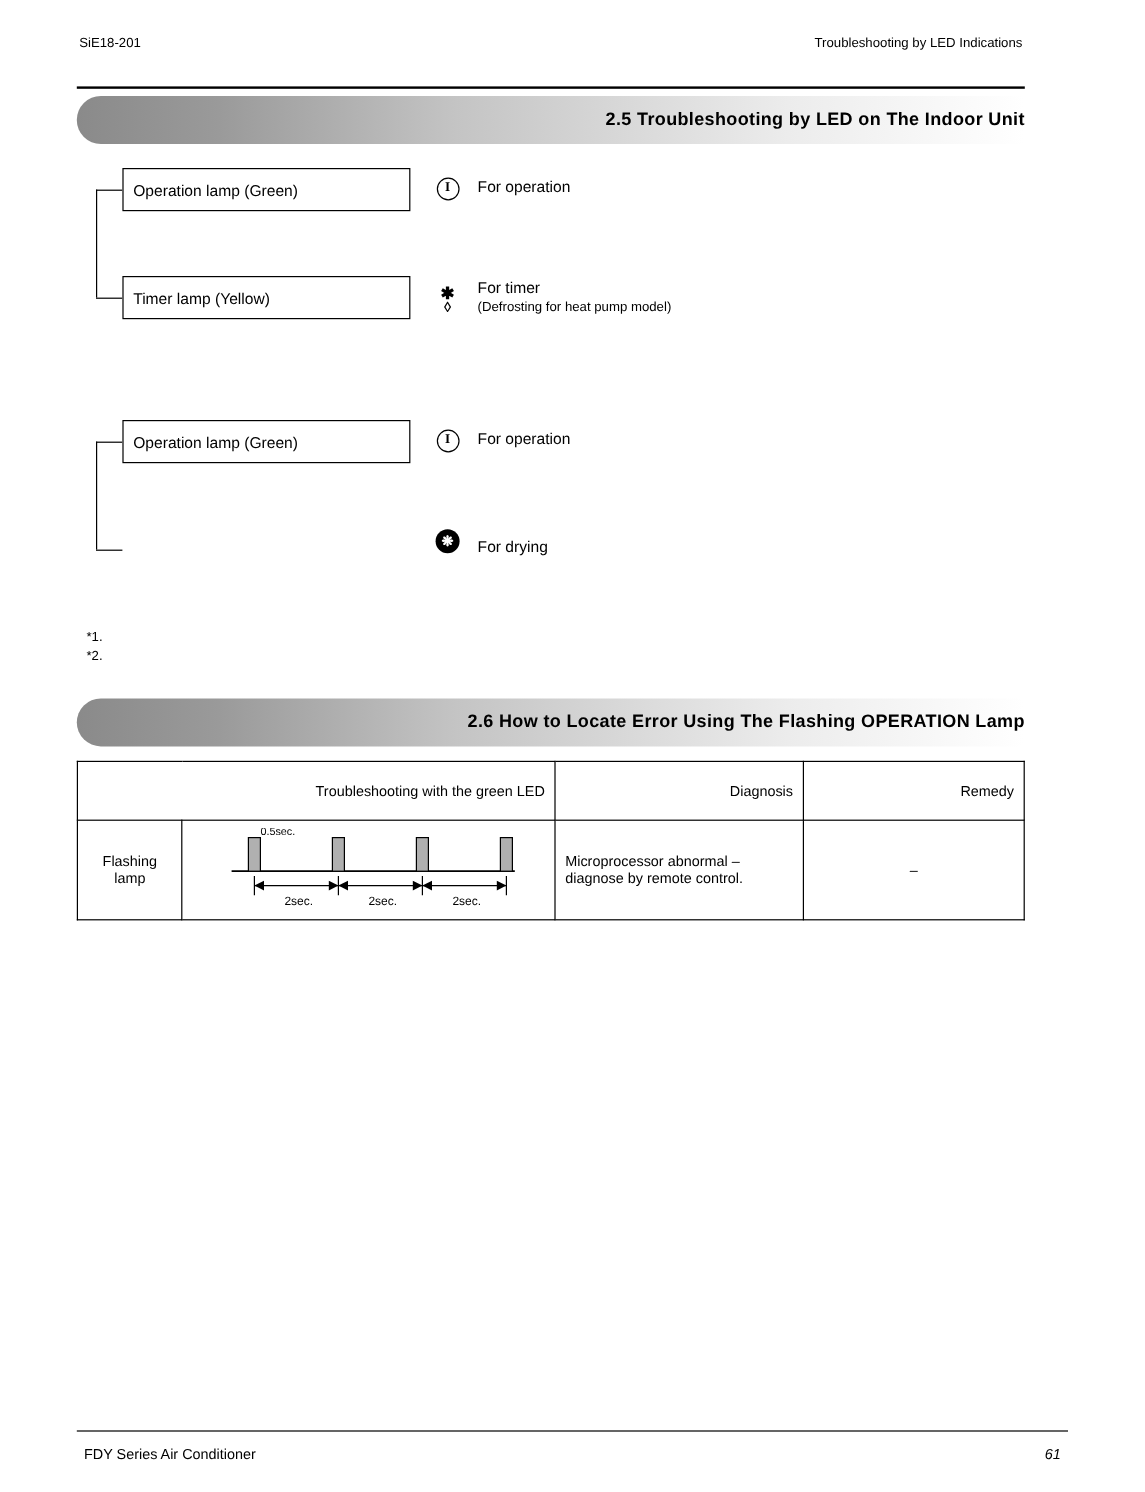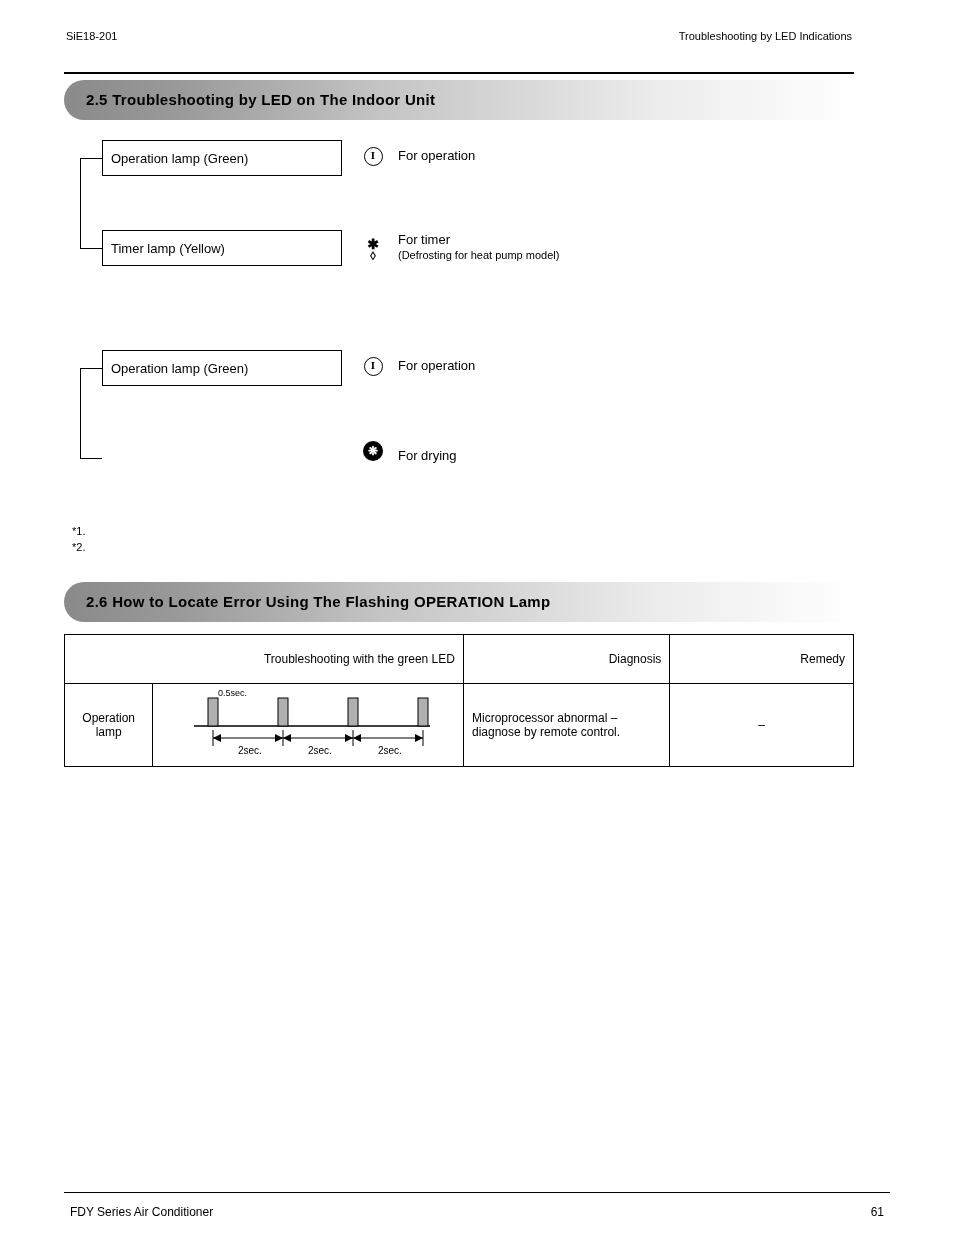--- a/index.html
+++ b/index.html
@@ -44,20 +44,21 @@
     border-top-left-radius: 20px;
     border-bottom-left-radius: 20px;
   }
   .band-title {
     position: relative;
     padding-left: 22px;
     line-height: 40px;
     font-size: 15px;
     font-weight: bold;
     letter-spacing: 0.3px;
+    text-align: right;
   }
   .ind-grid {
     display: flex;
     gap: 40px;
     margin: 16px 4px 0 4px;
     font-size: 13px;
     flex-direction: column;
   }
   .ind-block {
     flex: 1;
@@ -156,20 +157,21 @@
     left: 64px;
     right: 64px;
     bottom: 50px;
     border-top: 1px solid #000;
   }
   .page-num {
     position: absolute;
     bottom: 24px;
     right: 70px;
     font-size: 12px;
+    font-style: italic;
   }
 
   .circled {
     display: inline-block;
     width: 17px;
     height: 17px;
     border: 1.5px solid #000;
     border-radius: 50%;
     line-height: 15px;
     text-align: center;
@@ -276,21 +278,21 @@
 
   <table class="err">
     <tbody>
         <tr>
       <th colspan="2">Troubleshooting with the green LED</th>
       <th style="width:210px">Diagnosis</th>
       <th style="width:190px">Remedy</th>
     </tr>
     <tr>
       <td class="c" style="width:75px">
-        <span>Operation</span><br>
+        <span>Flashing</span><br>
         <span>lamp</span>
       </td>
       <td style="width:300px">
         <svg class="flash-svg" width="260" height="70">
 
           <line x1="16" y1="36" x2="252" y2="36" stroke="#000" stroke-width="1.5"></line>
 
           <rect x="30" y="8" width="10" height="28" fill="#b0b0b0" stroke="#000"></rect>
           <rect x="100" y="8" width="10" height="28" fill="#b0b0b0" stroke="#000"></rect>
           <rect x="170" y="8" width="10" height="28" fill="#b0b0b0" stroke="#000"></rect>

